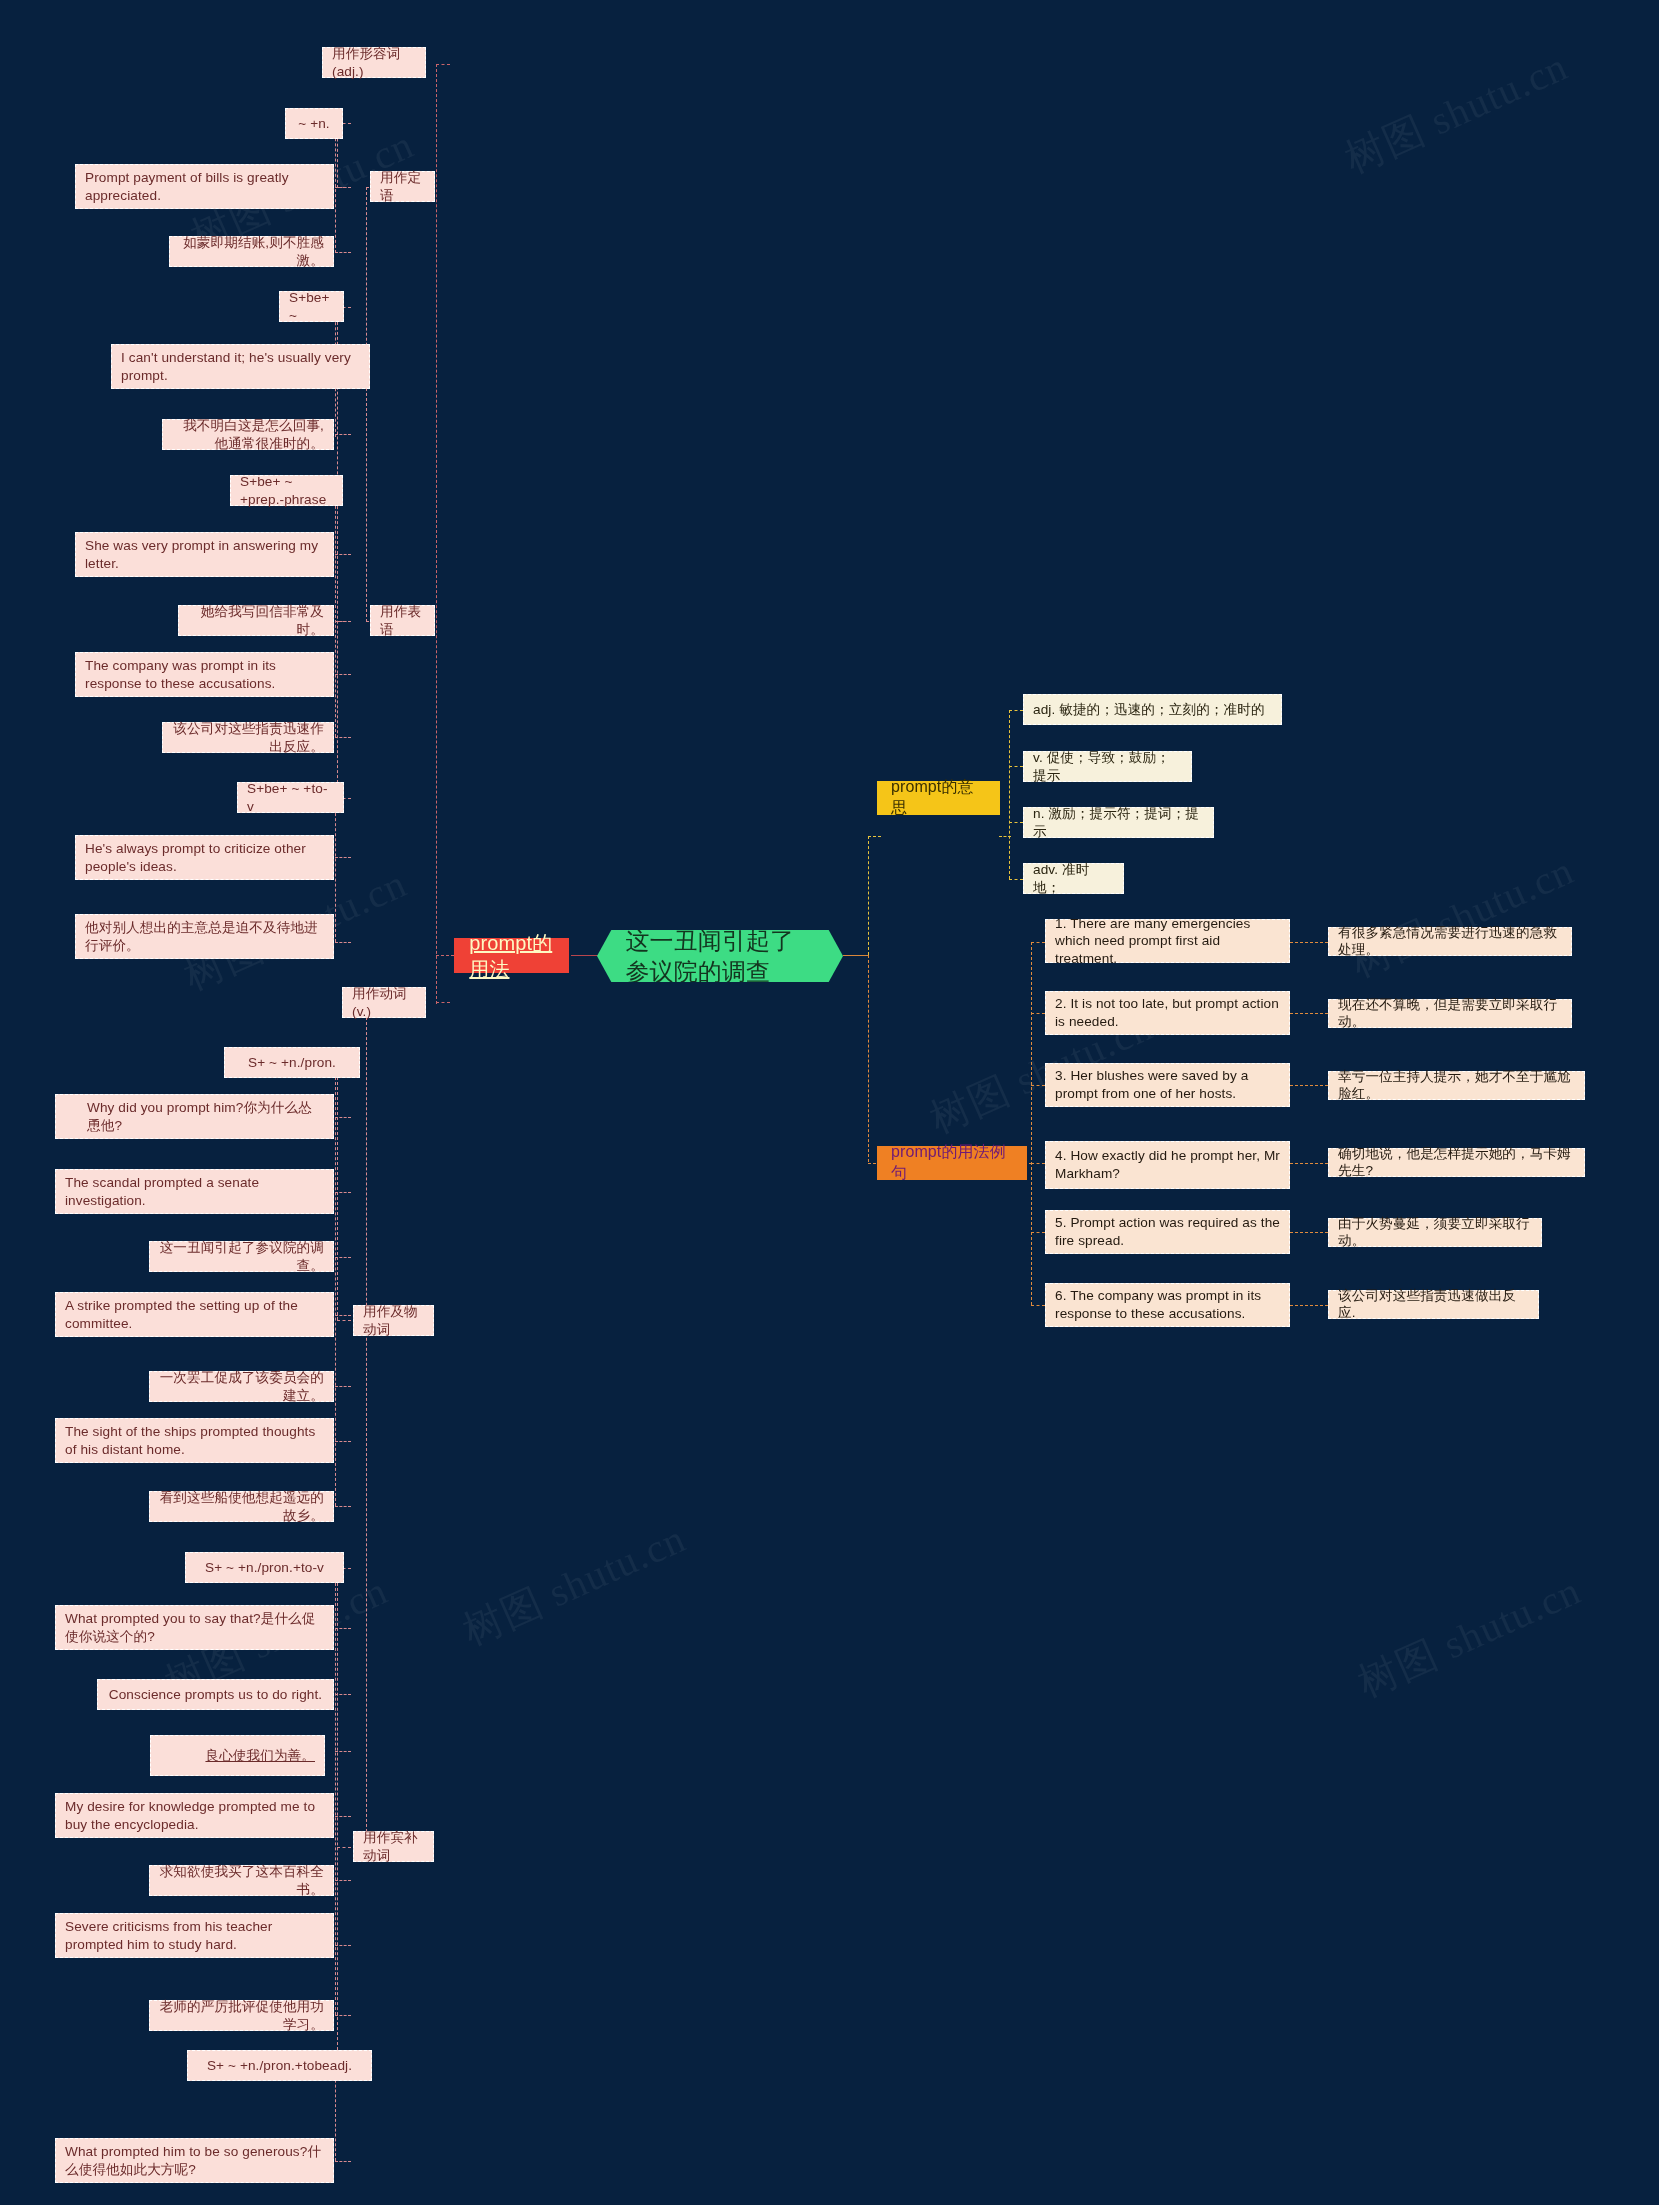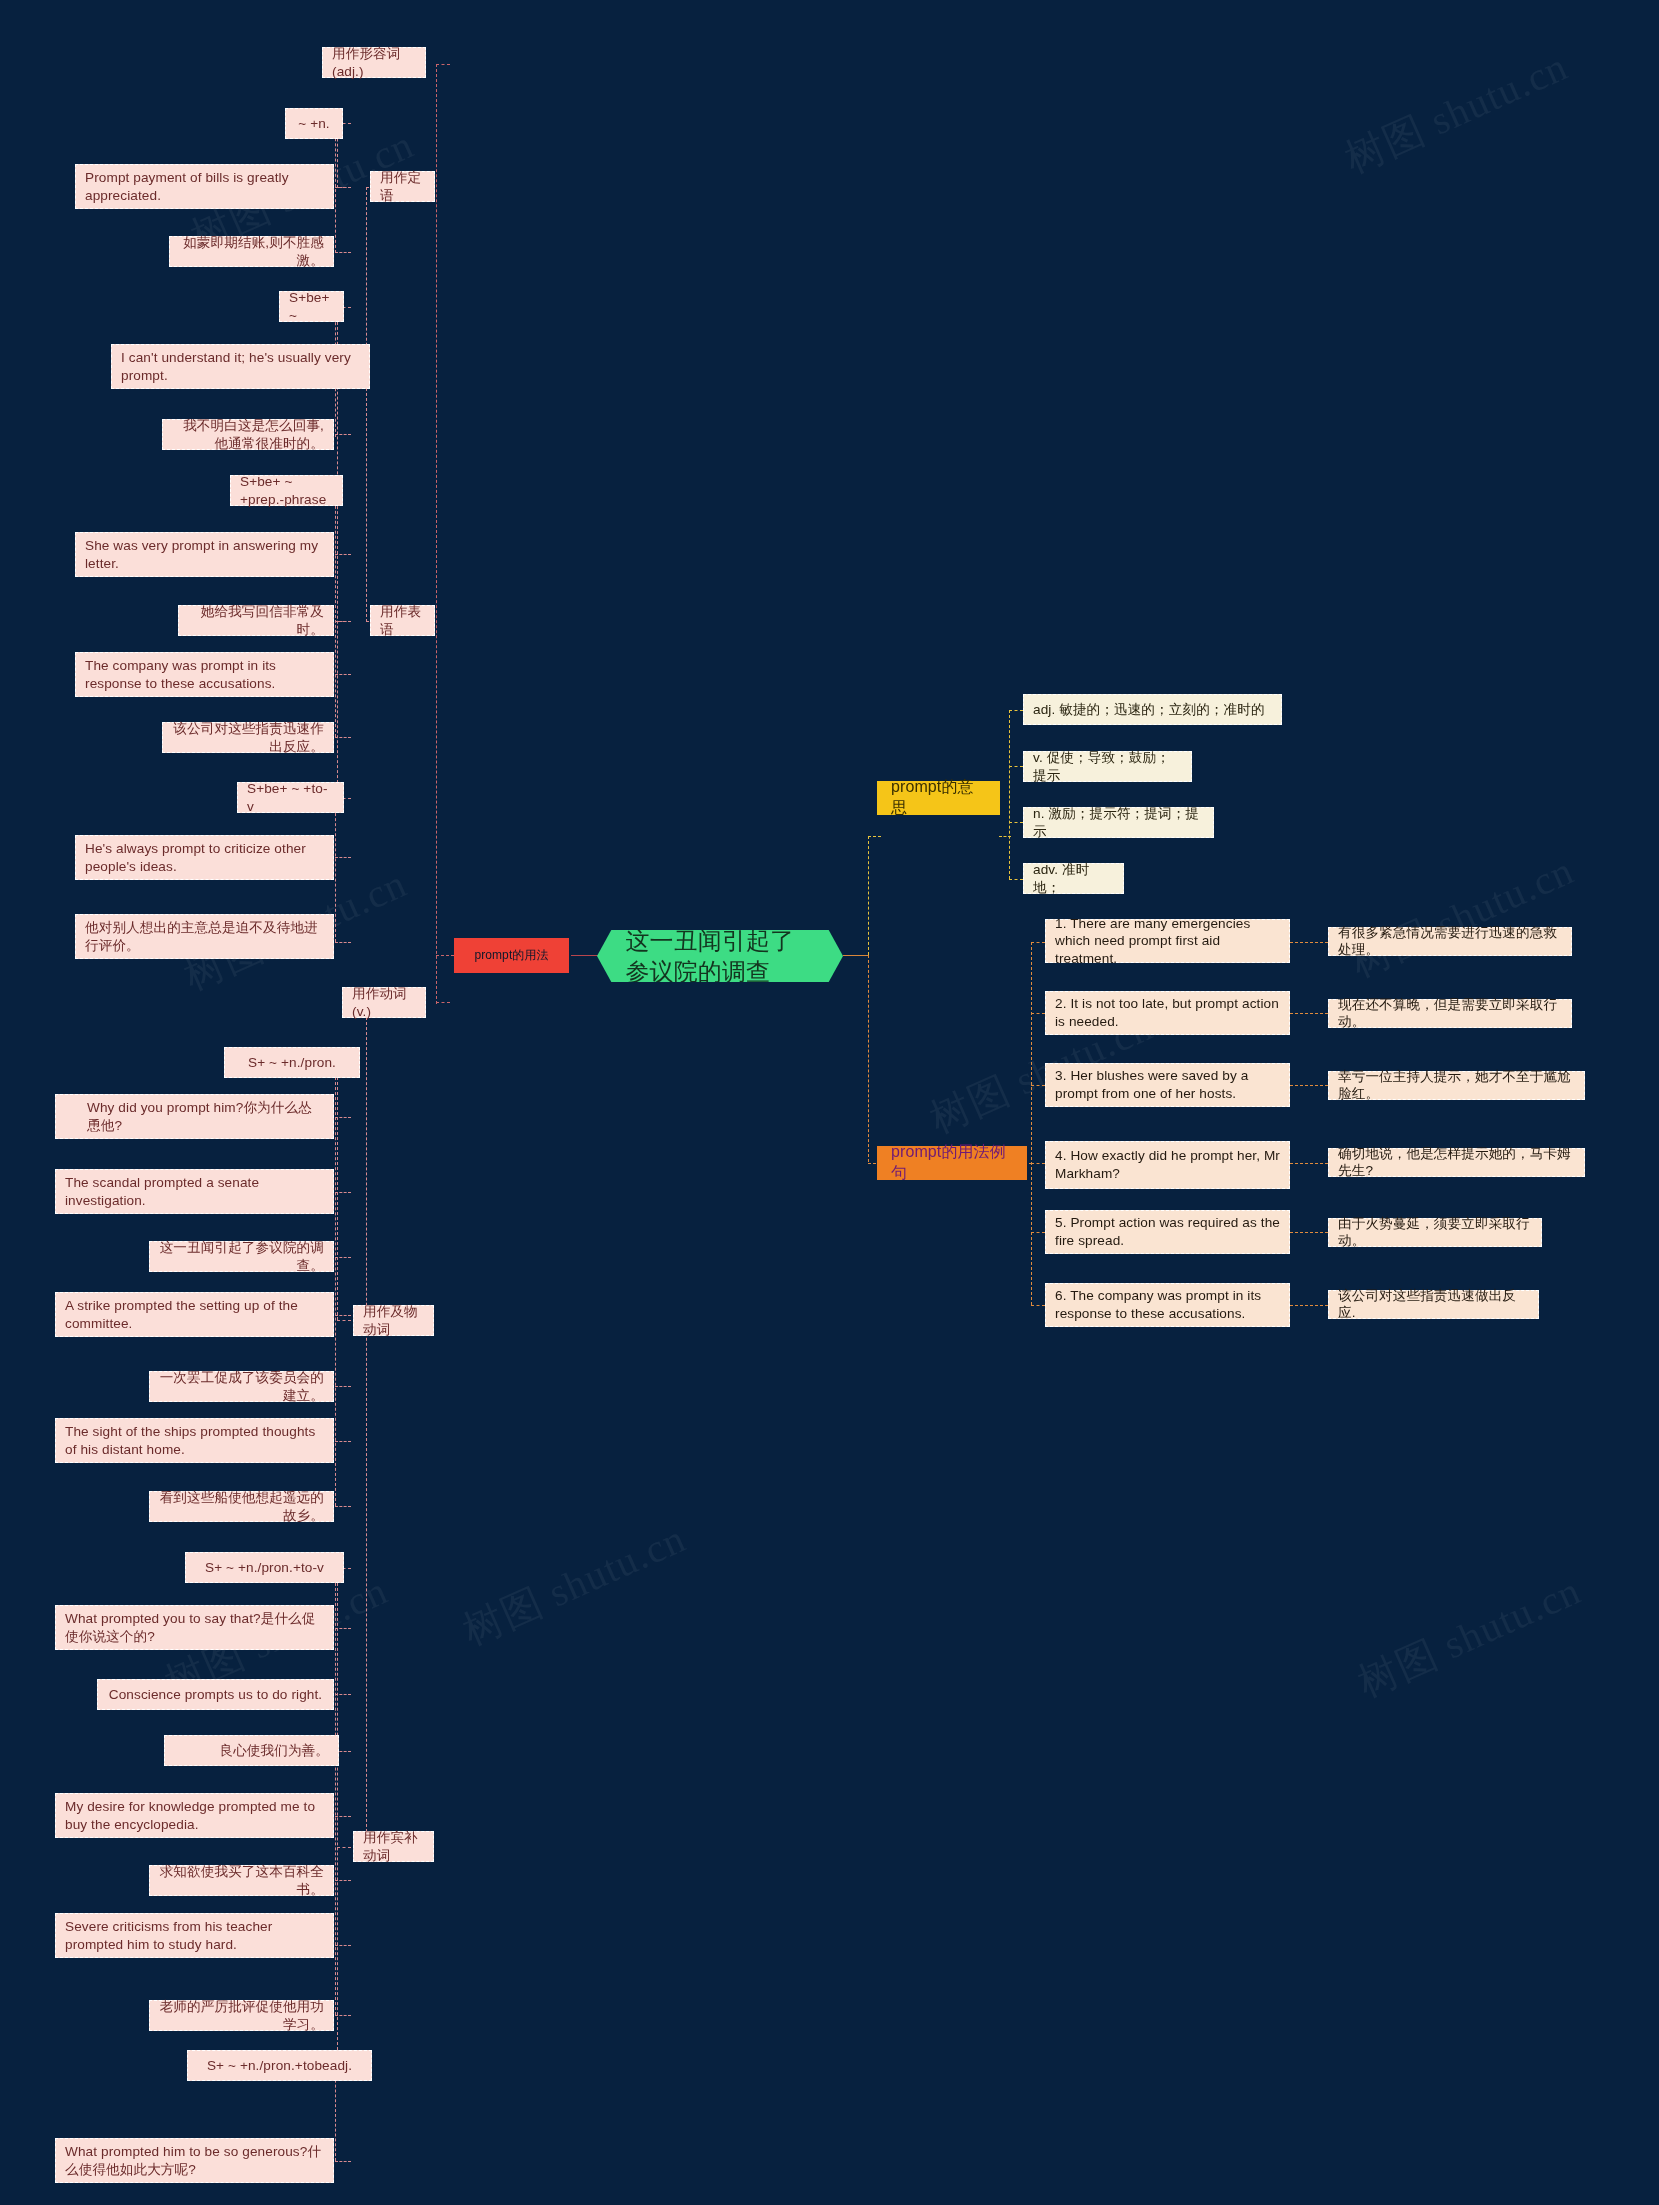--- a/index.html
+++ b/index.html
@@ -63,25 +63,26 @@
     color: #13351f;
     font-size: 24px;
     padding: 11.7px 28.5px;
     justify-content: center;
     clip-path: polygon(14.3px 0, calc(100% - 14.3px) 0, 100% 50%, calc(100% - 14.3px) 100%, 14.3px 100%, 0 50%);
   }
 
   
   .node.red {
     background: #ef4136;
-    color: #0f172a;
-    font-size: 12px;
+    color: #fef9c3;
+    font-size: 20px;
     padding: 7.1px 14.3px;
     justify-content: center;
     border: 1.3px dashed #ef4136;
+    text-decoration: underline;
   }
   
   .node.yellow {
     background: #f5c518;
     color: #3a3000;
     font-size: 16px;
     padding: 7.1px 13px;
     justify-content: center;
     border: 1.3px dashed #f5c518;
   }
@@ -283,21 +284,21 @@
   <div class="node rose right" style="left:149px; top:1371px; width:185px; height:31px;">一次罢工促成了该委员会的建立。</div>
   <div class="node rose" style="left:55px; top:1418px; width:279px; height:45px;">The sight of the ships prompted thoughts of his distant home.</div>
   <div class="node rose right" style="left:149px; top:1491px; width:185px; height:31px;">看到这些船使他想起遥远的故乡。</div>
 
   <div class="node rose center" style="left:353px; top:1831px; width:81px; height:31px;">用作宾补动词</div>
 
   <div class="node rose center" style="left:185px; top:1552px; width:159px; height:31px;">S+ ~ +n./pron.+to-v</div>
 
   <div class="node rose" style="left:55px; top:1605px; width:279px; height:45px;">What prompted you to say that?是什么促使你说这个的?</div>
   <div class="node rose center" style="left:97px; top:1679px; width:237px; height:31px;">Conscience prompts us to do right.</div>
-  <div class="node rose right" style="left:164px; top:1735px; width:175px; height:31px;">良心使我们为善。</div>
+  <div class="node rose right" style="left:150px; top:1735px; width:175px; height:41px;text-decoration:underline;">良心使我们为善。</div>
   <div class="node rose" style="left:55px; top:1793px; width:279px; height:45px;">My desire for knowledge prompted me to buy the encyclopedia.</div>
   <div class="node rose right" style="left:149px; top:1865px; width:185px; height:31px;">求知欲使我买了这本百科全书。</div>
   <div class="node rose" style="left:55px; top:1913px; width:279px; height:45px;">Severe criticisms from his teacher prompted him to study hard.</div>
   <div class="node rose right" style="left:149px; top:2000px; width:185px; height:31px;">老师的严厉批评促使他用功学习。</div>
 
   <div class="node rose center" style="left:159px; top:2050px; width:185px; height:31px;margin-left:28px;">S+ ~ +n./pron.+tobeadj.</div>
 
   <div class="node rose" style="left:55px; top:2138px; width:279px; height:45px;">What prompted him to be so generous?什么使得他如此大方呢?</div>
 
   <div class="node yellow" style="left:877px; top:781px; width:123px; height:34px;">prompt的意思</div>

